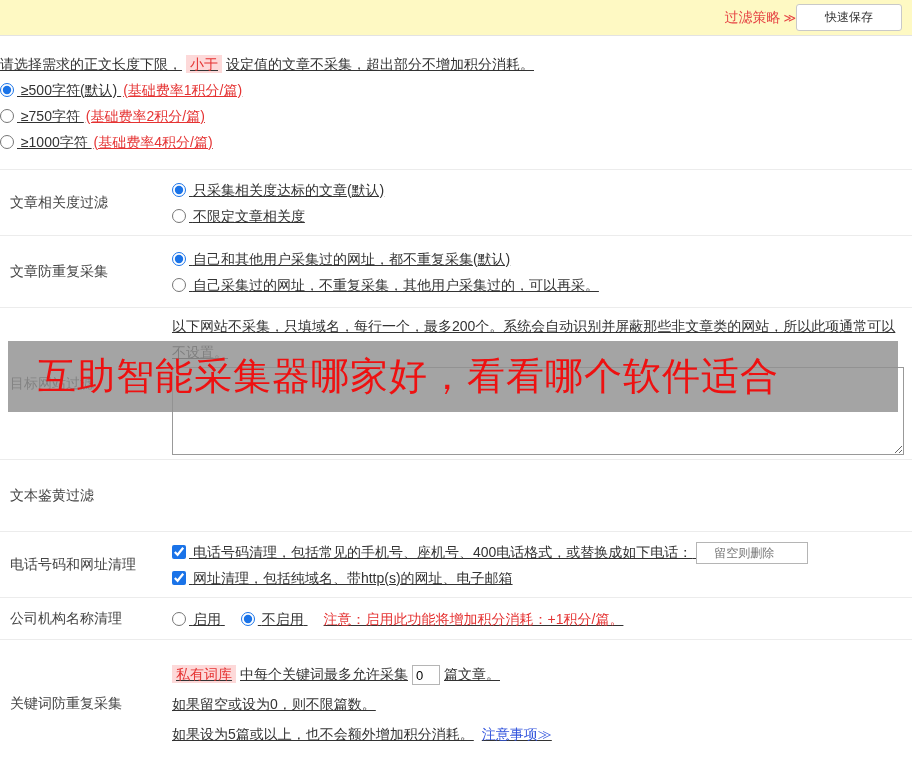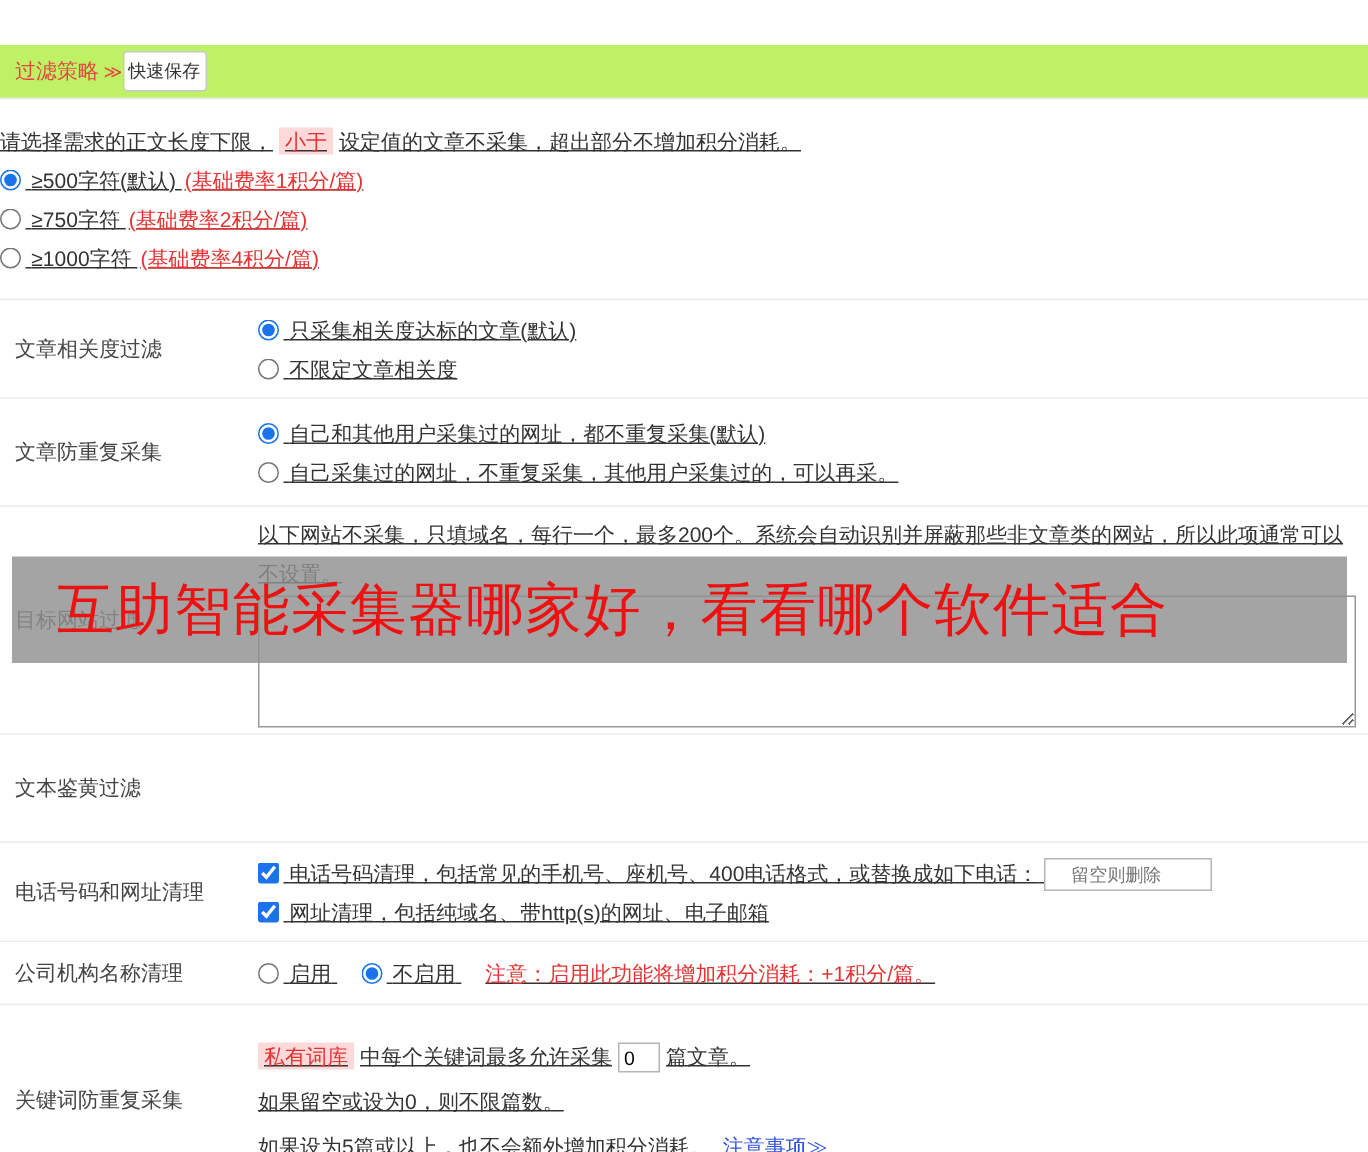--- a/index.html
+++ b/index.html
@@ -3,27 +3,27 @@
 <meta charset="utf-8">
 <style>
   * { margin:0; padding:0; box-sizing:border-box; }
   html,body { background:#fff; }
   body {
     width:912px; height:768px; overflow:hidden;
     font-family:"Liberation Sans", sans-serif;
     font-size:14px; color:#333;
   }
   .header {
-    height:36px; display:flex; align-items:center; justify-content:flex-start;
-    padding:0 10px; border-bottom:1px solid #e3e3e3; background:#bef264;margin-top:30px;
+    height:36px; display:flex; align-items:center; justify-content:flex-end;
+    padding:0 10px; border-bottom:1px solid #e3e3e3; background:#fef9c3;
   }
   .title { color:#e64545; cursor:pointer; }
   .collapse { font-size:12px; margin-left:3px; }
   .save-btn {
-    font-size:12px; padding:4px 3px; border:1px solid #c9c9c9; border-radius:3px;
+    font-size:12px; padding:4px 28px; border:1px solid #c9c9c9; border-radius:3px;
     background:#fff; color:#333; cursor:pointer; font-family:inherit;
   }
   .row { display:flex; align-items:center; border-bottom:1px solid #ececec; position:relative; background:#fff; }
   .row-label { width:172px; padding-left:10px; flex-shrink:0; color:#444; }
   .row-content { flex:1; padding:6px 8px 6px 0;text-decoration:underline; }
   .line { line-height:26px; }
   .r1{height:134px} .r2{height:66px} .r3{height:72px} .r4{height:152px}
   .r5{height:72px} .r6{height:66px} .r7{height:42px} .r8{height:128px; border-bottom:none;}
   .r8 .line { line-height:30px; }
   .red { color:#e53333; }

